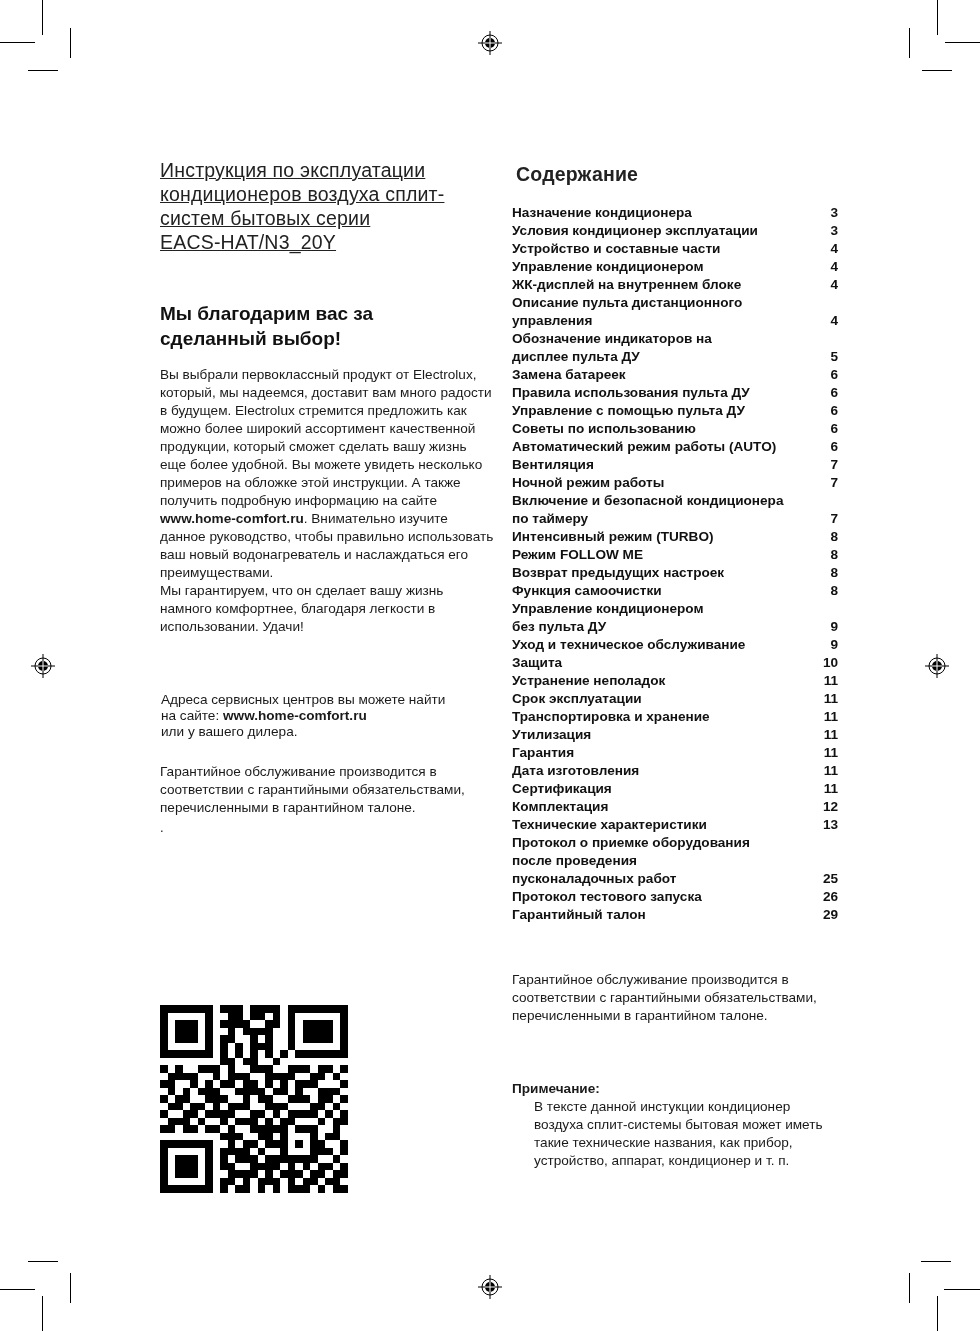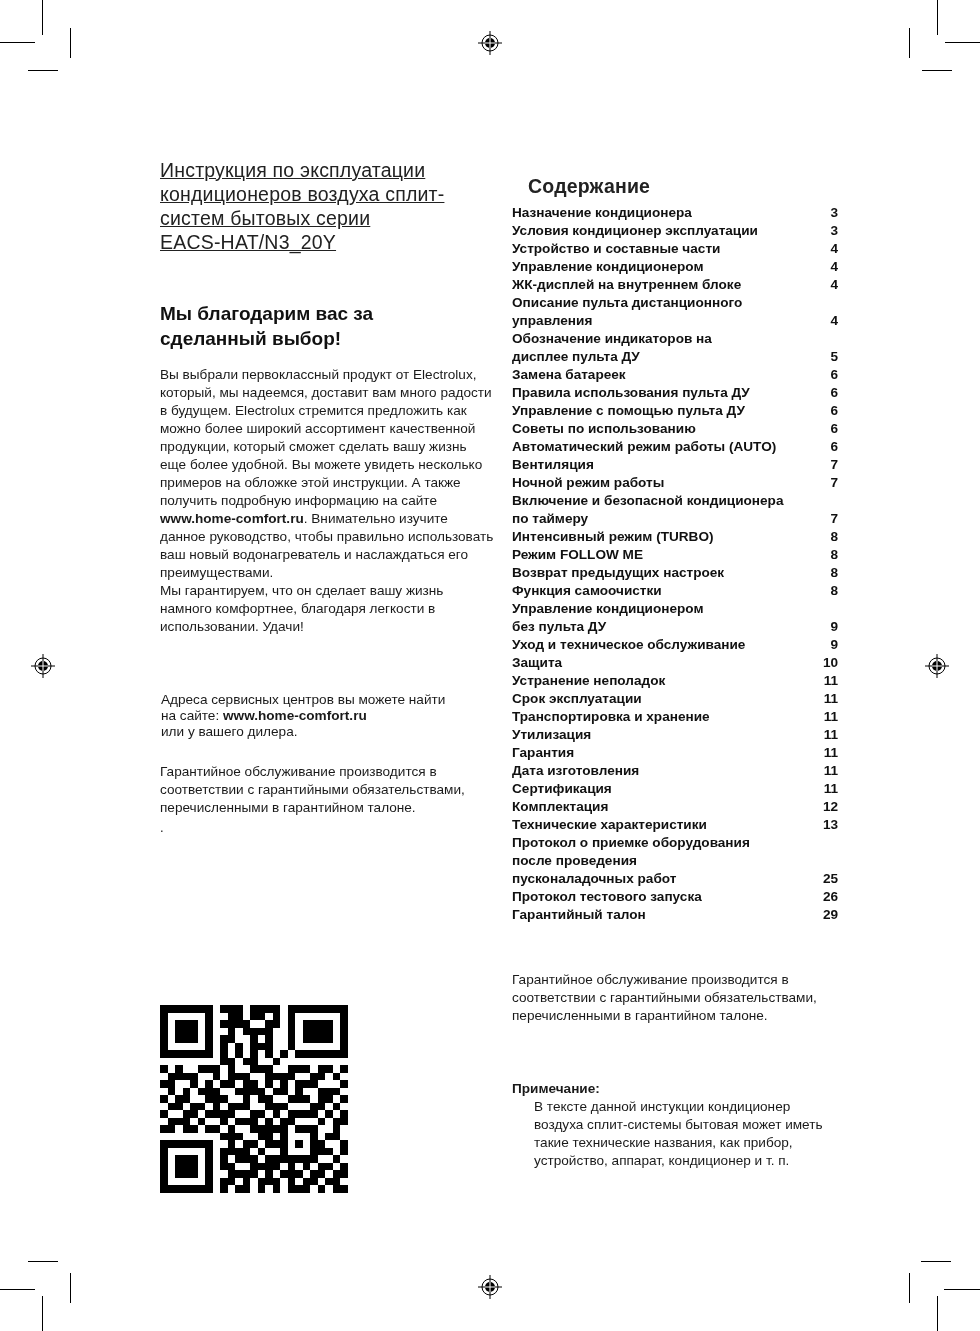--- a/index.html
+++ b/index.html
@@ -7,21 +7,21 @@
     .mark { position: absolute; background: #000; }
     .reg { position: absolute; width: 24px; height: 24px; }
     .col-left { position: absolute; left: 160px; top: 158px; width: 335px; }
     .col-right { position: absolute; left: 512px; top: 158px; width: 330px; }
     .doc-title { font-size: 19.5px; line-height: 24px; font-weight: normal; color: #222; margin: 0; letter-spacing: 0.2px; text-decoration: underline; }
     .thanks { font-size: 19px; line-height: 25px; font-weight: bold; margin: 0; position: absolute; top: 143px; left: 0; width: 330px; color: #111; }
     .intro { position: absolute; top: 208px; left: 0; width: 335px; font-size: 13.6px; line-height: 18px; margin: 0; }
     .service { position: absolute; top: 533px; left: 0; width: 335px; font-size: 13.6px; line-height: 16px; margin: 1px; }
     .warranty-left { position: absolute; top: 605px; left: 0; width: 335px; font-size: 13.6px; line-height: 18px; margin: 0; }
     .dot { position: absolute; top: 662px; left: 0; font-size: 13px; }
-    .toc-title { font-size: 19.5px; line-height: 24px; margin: 16px; color: #222; letter-spacing: 0.2px; }
+    .toc-title { font-size: 19.5px; line-height: 24px; margin: 4px; color: #222; letter-spacing: 0.2px; }
     .toc { position: absolute; top: 46px; left: 0; width: 326px; list-style: none; margin: 0; padding: 0; }
     .toc li { display: flex; justify-content: space-between; align-items: flex-end; font-size: 13.6px; line-height: 18px; font-weight: bold; color: #111; }
     .toc li .t { flex: 1; }
     .toc li .p { margin-left: 6px; text-align: right; min-width: 18px; }
     .warranty-right { position: absolute; top: 813px; left: 0; width: 335px; font-size: 13.6px; line-height: 18px; margin: 0; }
     .note-label { position: absolute; top: 922px; left: 0; font-size: 13.6px; line-height: 18px; font-weight: bold; margin: 0; }
     .note-body { position: absolute; top: 940px; left: 22px; width: 305px; font-size: 13.6px; line-height: 18px; margin: 0; }
     .qr { position: absolute; left: 160px; top: 1005px; width: 188px; height: 188px; display: grid; grid-template-columns: repeat(25, 1fr); grid-template-rows: repeat(25, 1fr); }
     .qr span { display: block; }
     .qr span.b { background: #000; }

